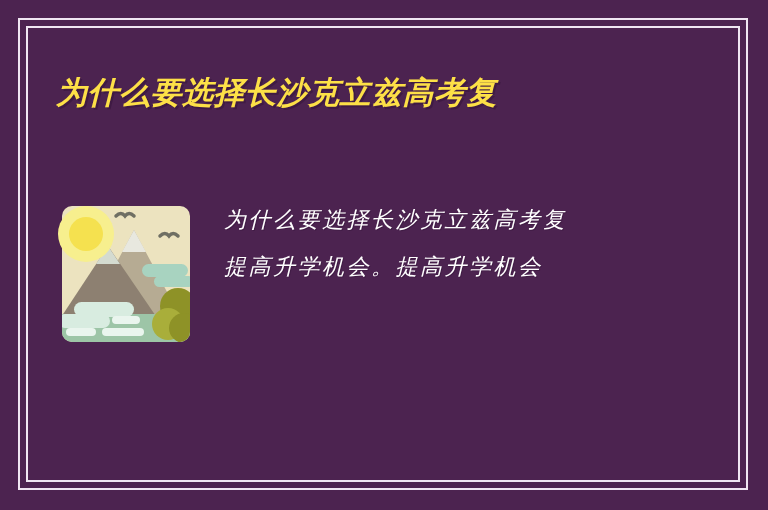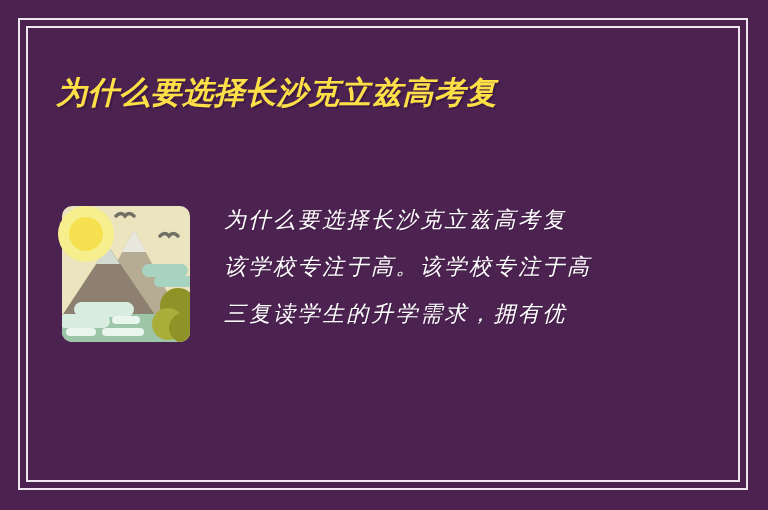--- a/index.html
+++ b/index.html
@@ -144,18 +144,17 @@
           <path d="M104 34 q5 -5 9 0 q4 -5 9 0" stroke="#6f6f63" stroke-width="3.5" fill="none" stroke-linecap="round"></path>
         </g>
 
         <circle cx="30" cy="32" r="28" fill="#f7ef8e"></circle>
         <circle cx="30" cy="32" r="17" fill="#f5e14f"></circle>
       </svg>
     </div>
 
     <div class="paragraph">
       <span class="paragraph-line">为什么要选择长沙克立兹高考复</span>
-      <span class="paragraph-line">该学校专注于高。该学校专注于高</span>
-      <span class="paragraph-line">三复读学生的升学需求，拥有优</span>
+      <span class="paragraph-line">提高升学机会。提高升学机会</span>
     </div>
 
   </div>
 </div>
 
 </body></html>

